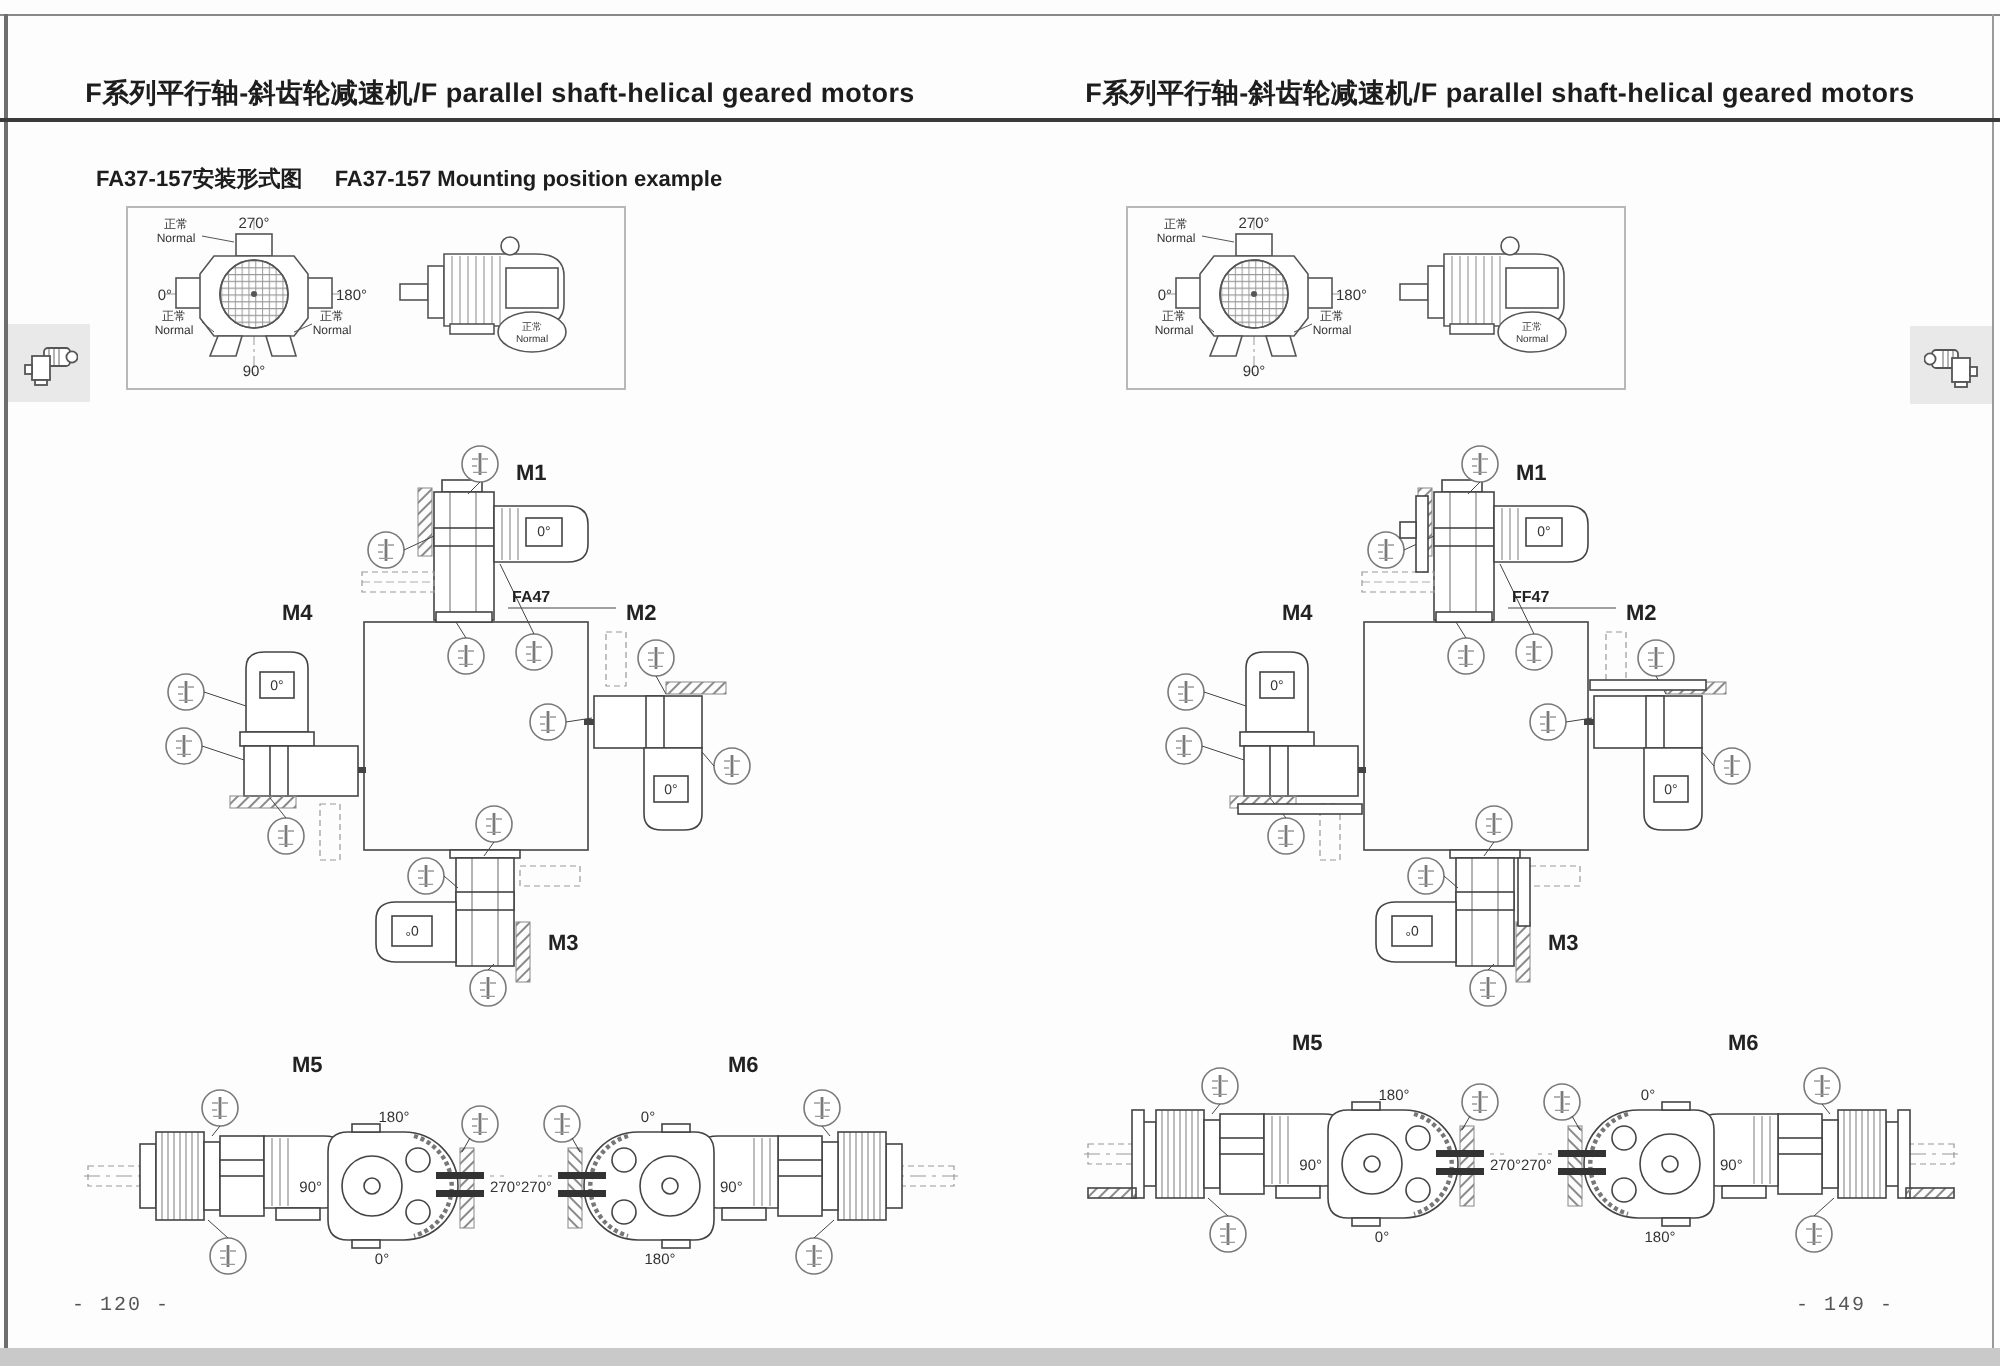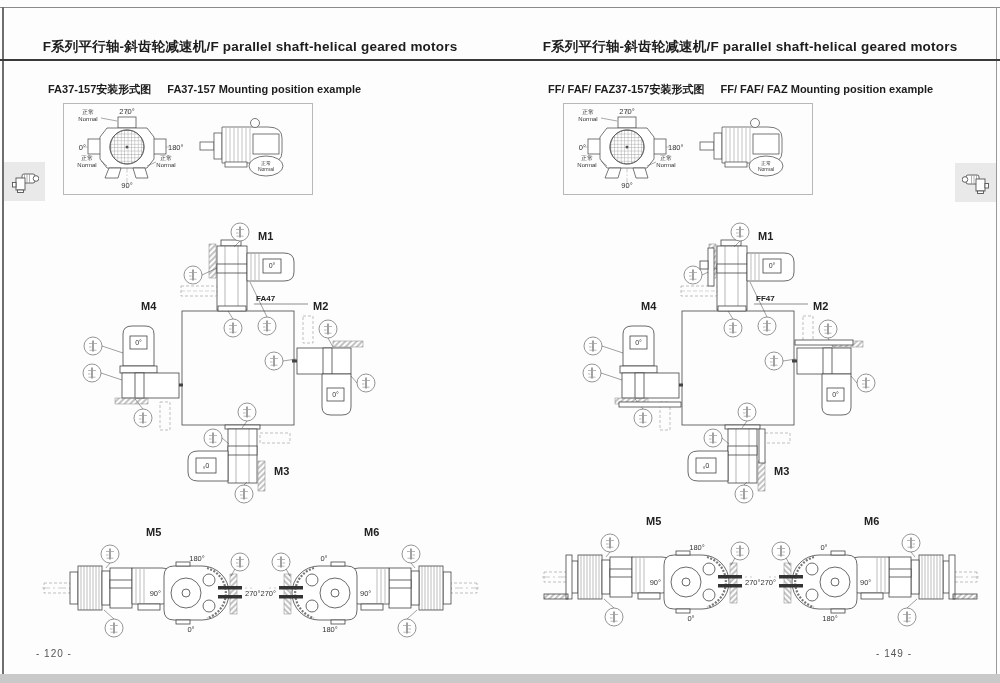--- a/index.html
+++ b/index.html
@@ -3,31 +3,31 @@
 <meta charset="utf-8">
 <style>
   html,body{margin:0;padding:0;background:#dcdcdc;}
   .stage{position:relative;width:1000px;height:683px;background:#fdfdfd;overflow:hidden;
          font-family:"Liberation Sans","DejaVu Sans",sans-serif;color:#222;}
   .frame-top{position:absolute;left:0;top:7px;width:1000px;height:1px;background:#8a8a8a;}
   .frame-left{position:absolute;left:2px;top:7px;width:2px;height:667px;background:#6e6e6e;}
   .frame-right{position:absolute;left:996px;top:7px;width:1px;height:667px;background:#9a9a9a;}
   .title-rule{position:absolute;left:0;top:59px;width:1000px;height:2px;background:#3a3a3a;}
   .bottom-strip{position:absolute;left:0;top:674px;width:1000px;height:9px;background:#c9c9c9;}
-  .page{position:absolute;top:0;width:500px;height:674px;}
+  .page{position:absolute;top:0;width:500px;height:674px;padding-left:35px;}
   .page-left{left:0;} .page-right{left:500px;}
   .ptitle{position:absolute;left:10px;top:38px;width:480px;text-align:center;
           font-size:13.5px;font-weight:bold;letter-spacing:.2px;color:#1d1d1d;white-space:nowrap;}
   .subtitle{position:absolute;left:48px;top:82px;font-size:11px;font-weight:bold;color:#1d1d1d;white-space:nowrap;}
   .subtitle span{margin-right:16px;}
   .topdiag{position:absolute;left:63px;top:103px;}
   .cluster{position:absolute;left:75px;top:220px;}
   .bottomrow{position:absolute;left:40px;top:516px;}
   .page-right .bottomrow{top:505px;}
-  .pnum{position:absolute;left:36px;top:648px;font-family:Liberation Sans, sans-serif;
+  .pnum{position:absolute;left:36px;top:648px;font-family:Liberation Mono, monospace;
         font-size:10px;color:#555;letter-spacing:1px;}
   .page-right .pnum{left:auto;right:88px;}
   .tab{position:absolute;width:41px;height:39px;background:#e9e9e9;}
   .tab-left{left:4px;top:162px;} .tab-right{left:955px;top:163px;}
   .tab svg{display:block;margin:7px auto 0;}
   
   text{fill:#222;}
   .lab{font:bold 11px "Liberation Sans",sans-serif;}
   .ang{font:7.5px "Liberation Sans",sans-serif;fill:#333;}
   .sm{font:6px "Liberation Sans",sans-serif;fill:#333;}
@@ -262,23 +262,20 @@
       <text class="ang end" x="236" y="80">270°</text>
       <text class="ang" x="320" y="80">90°</text>
       <text class="ang mid" x="290" y="116">180°</text>
     </svg>
 
     <div class="pnum">- 120 -</div>
   </section>
 
   <section class="page page-right">
     <div class="ptitle">F系列平行轴-斜齿轮减速机/F parallel shaft-helical geared motors</div>
-    <div class="subtitle">
-      <span>FF/ FAF/ FAZ37-157安装形式图</span><span>FF/ FAF/ FAZ Mounting position example</span>
-    </div>
 
     <svg class="topdiag" width="250" height="92" viewBox="0 0 250 92">
       <use href="#top-art"></use>
       <text class="ang mid" x="64" y="11">270°</text>
       <text class="ang end" x="23" y="47">0°</text>
       <text class="ang" x="105" y="47">180°</text>
       <text class="ang mid" x="64" y="85">90°</text>
       <text class="sm mid" x="25" y="11">正常</text>
       <text class="sm mid" x="25" y="18">Normal</text>
       <text class="sm mid" x="24" y="57">正常</text>

